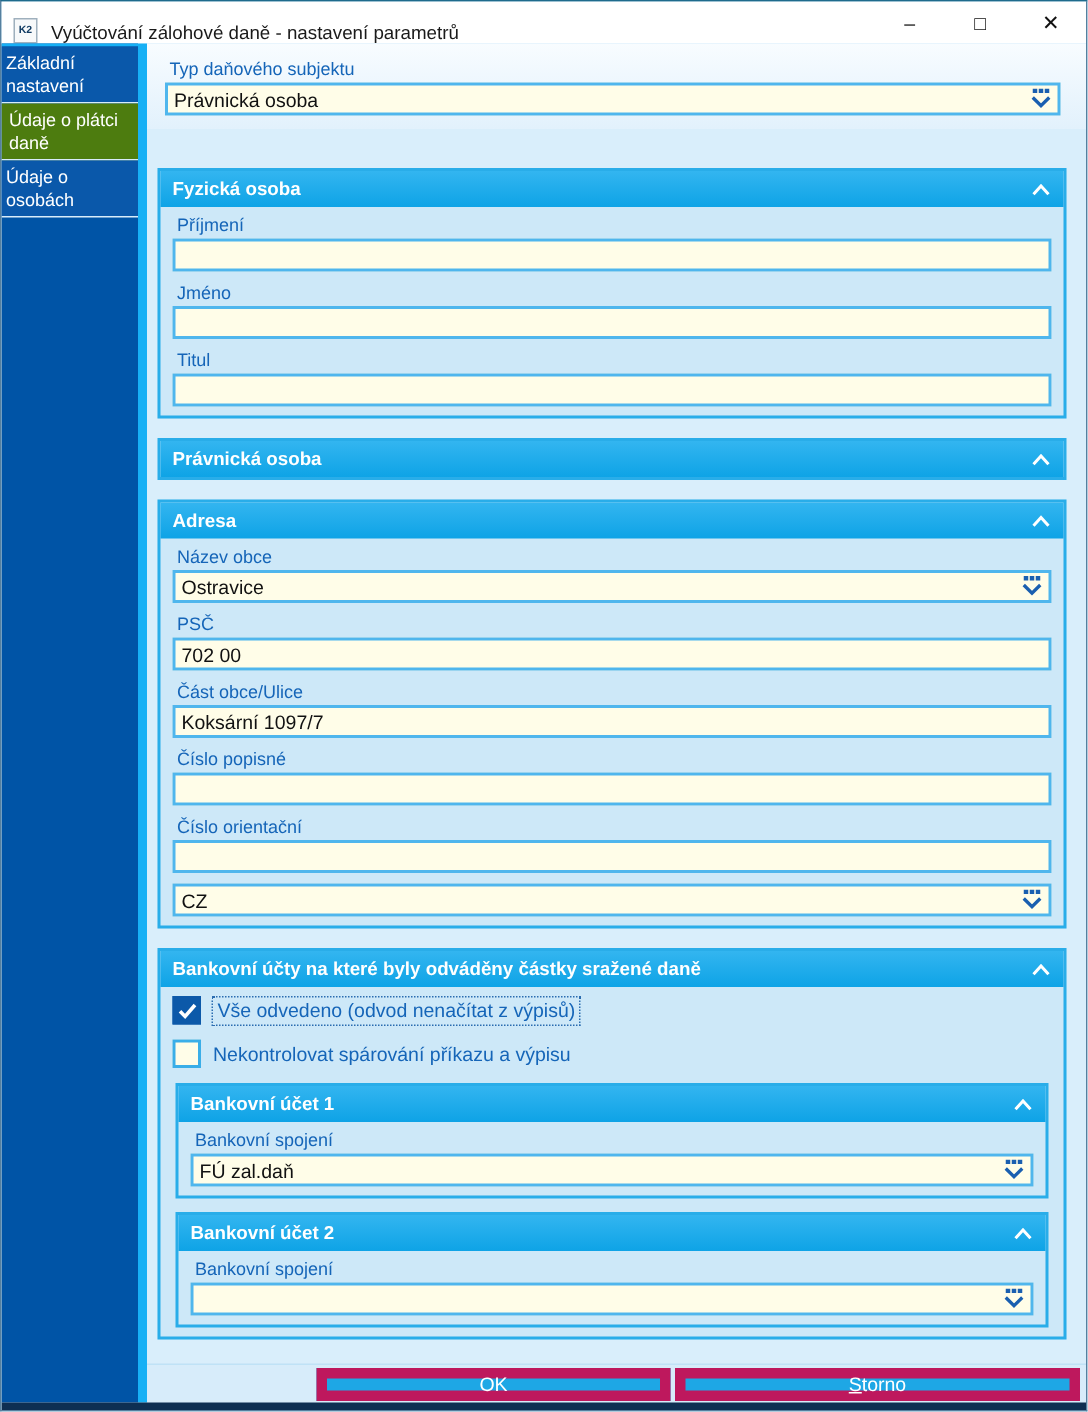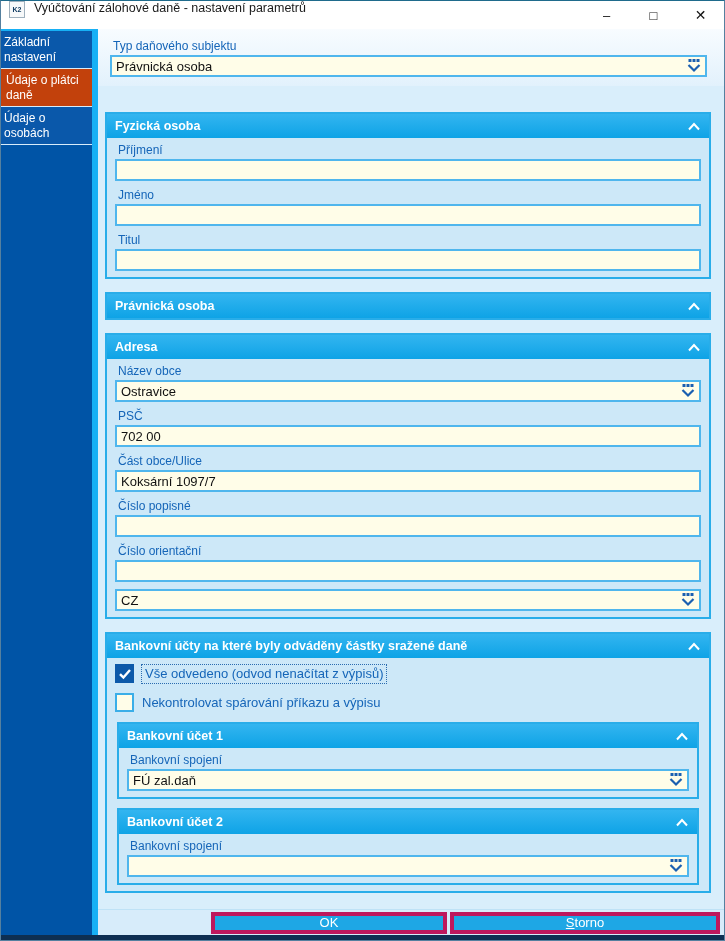--- a/index.html
+++ b/index.html
@@ -3,36 +3,36 @@
 <meta charset="utf-8">
 <style>
   html,body{margin:0;padding:0;}
   body{width:725px;height:941px;font-family:"Liberation Sans",sans-serif;background:#c9d6e2;}
   *{box-sizing:border-box;}
 
   .window{width:725px;height:941px;display:flex;flex-direction:column;
     border:1px solid #55809f;border-top:1px solid #1f6b8c;background:#d9eefb;overflow:hidden;}
 
   
-  .titlebar{height:28px;background:#ffffff;display:flex;align-items:flex-start;flex:0 0 auto;}
+  .titlebar{height:28px;background:#ffffff;display:flex;align-items:flex-end;flex:0 0 auto;}
   .app-icon{width:16px;height:17px;margin:0 9px 0 8px;border:1px solid #9fb0bd;background:#f7f9fa;
     font-size:7px;font-weight:bold;color:#123c63;display:flex;align-items:center;justify-content:center;}
   .win-title{font-size:12.5px;color:#1a1a1a;flex:1 1 auto;white-space:nowrap;overflow:hidden;}
   .win-controls{display:flex;height:100%;flex:0 0 auto;}
   .win-btn{width:47px;height:100%;display:flex;align-items:center;justify-content:center;
     font-size:13px;color:#111;cursor:default;}
   .win-btn.close{font-size:14px;}
 
   
   .main-row{flex:1 1 auto;display:flex;min-height:0;}
   .sidebar{width:91px;flex:0 0 auto;background:#0054a6;border-top:2px solid #17b0f5;}
   .nav-item{min-height:38px;display:flex;align-items:center;justify-content:center;text-align:left;
     padding:3px 3px;color:#ffffff;font-size:12px;line-height:1.25;background:#0a58aa;
     border-bottom:1px solid #d8ecfa;cursor:pointer;}
-  .nav-item.active{background:#c2410c;justify-content:flex-start;text-align:left;padding-left:5px;}
+  .nav-item.active{background:#4d7c0f;justify-content:flex-start;text-align:left;padding-left:5px;}
   .cyan-strip{width:6px;flex:0 0 auto;background:#17b0f5;}
 
   .content{flex:1 1 auto;display:flex;flex-direction:column;min-width:0;background:#d9eefb;}
   .content-scroll{flex:1 1 auto;overflow:hidden;}
 
   .top-band{background:linear-gradient(180deg,#f8fcff 0%,#e2f1fc 100%);padding:10px 17px 9px 12px;}
 
   .field-label{color:#1565b8;font-size:12px;margin:0 0 2px 3px;line-height:14px;white-space:nowrap;}
   .input-wrap{position:relative;}
   .text-input{width:100%;height:22px;border:2px solid #4fb6ed;background:#fffde8;
@@ -58,21 +58,21 @@
   .chk-box.unchecked{background:#fffde8;border:2px solid #3aaee8;}
   .chk-label{color:#1565b8;font-size:13px;line-height:16px;}
   .chk-label.focused{outline:1px dotted #2b6cb0;padding:1px 3px;}
 
   .subsection{border:2px solid #29ade9;margin:0 2px 9px 2px;background:#cde8f8;}
   .subsection:last-child{margin-bottom:0;}
 
   
   .button-bar{height:26px;flex:0 0 auto;background:#d7ecfa;border-top:1px solid #bfe2f6;
     display:flex;align-items:center;justify-content:flex-end;gap:3px;padding-right:4px;}
-  .btn{height:22px;border:4px solid #be185d;background:#1ea7e5;color:#ffffff;
+  .btn{height:22px;border:7px solid #be185d;background:#1ea7e5;color:#ffffff;
     font-family:"Liberation Sans",sans-serif;font-size:13px;display:flex;align-items:center;justify-content:center;cursor:pointer;}
   .btn.ok{width:236px;}
   .btn.storno{width:270px;}
   .btn-label{display:block;text-align:center;}
   .btn.storno .btn-label::first-letter{text-decoration:underline;}
 
   .bottom-edge{height:5px;flex:0 0 auto;background:#0e2f52;}
 </style>
 </head>
 <body>

